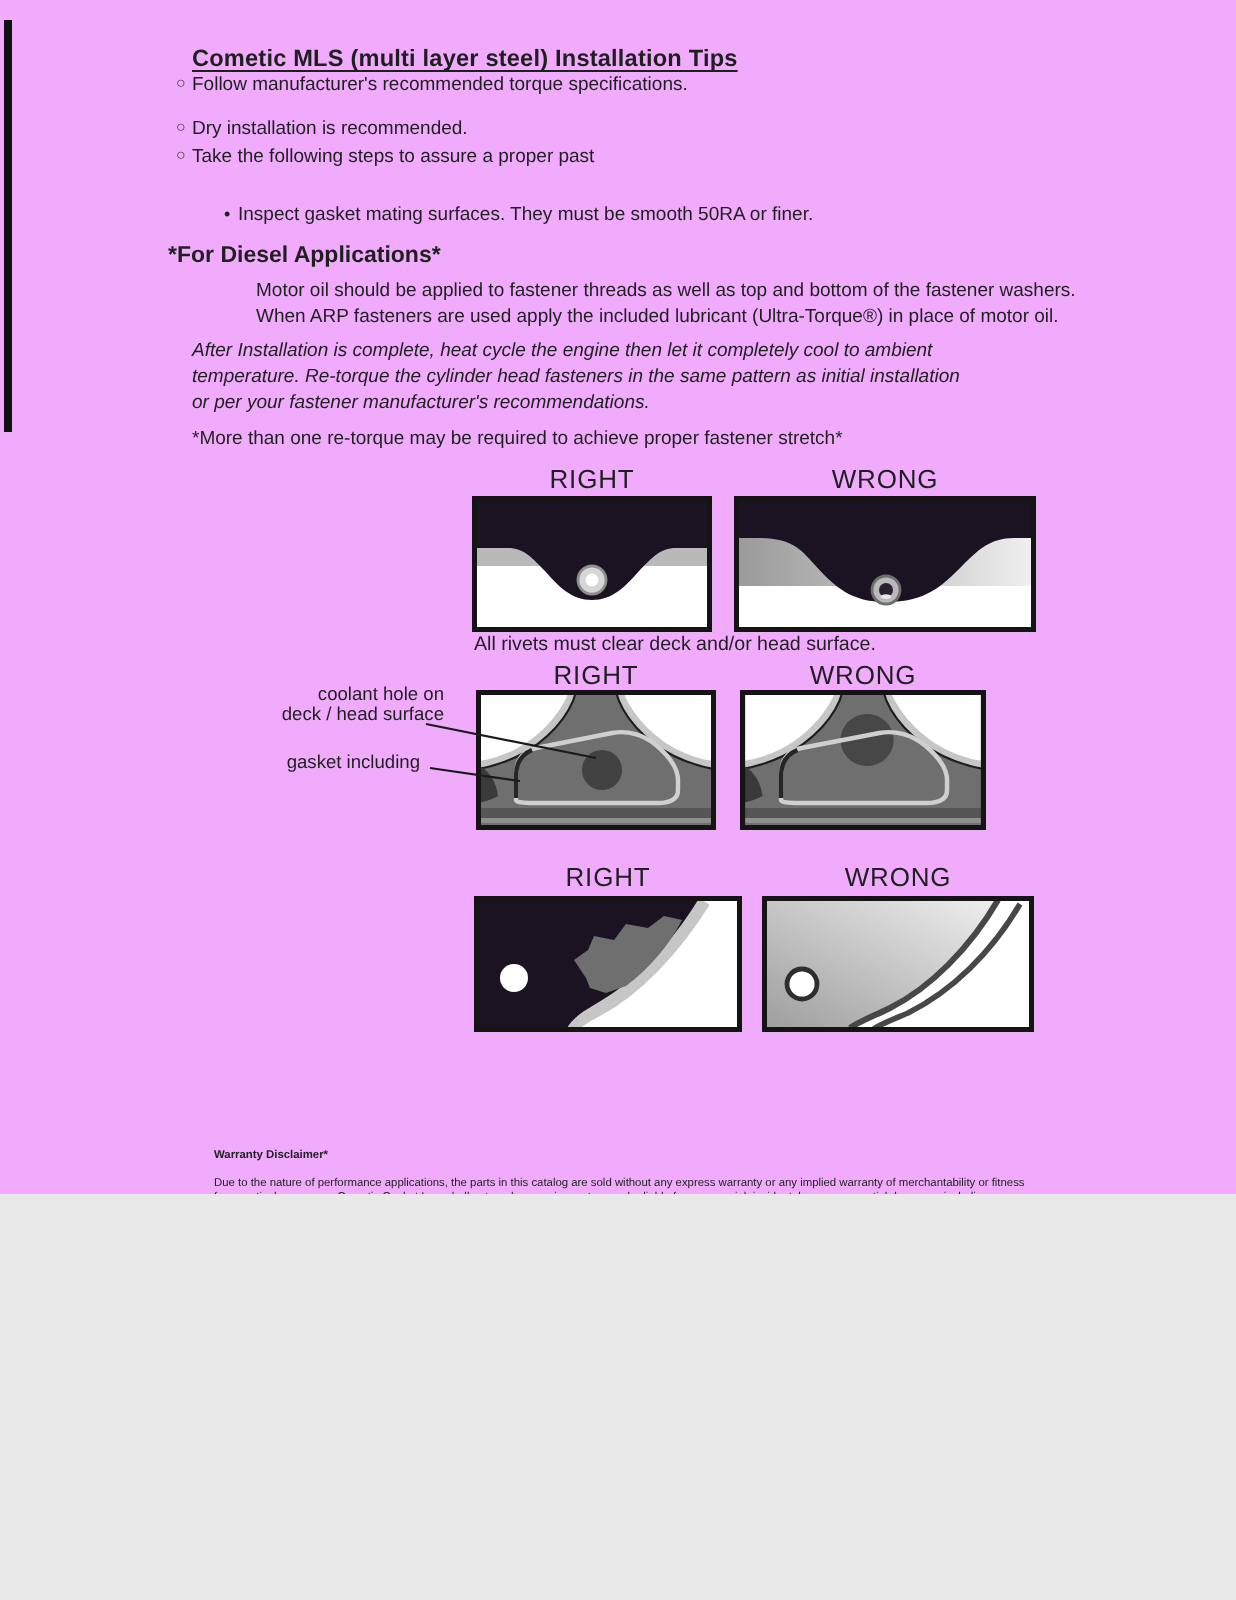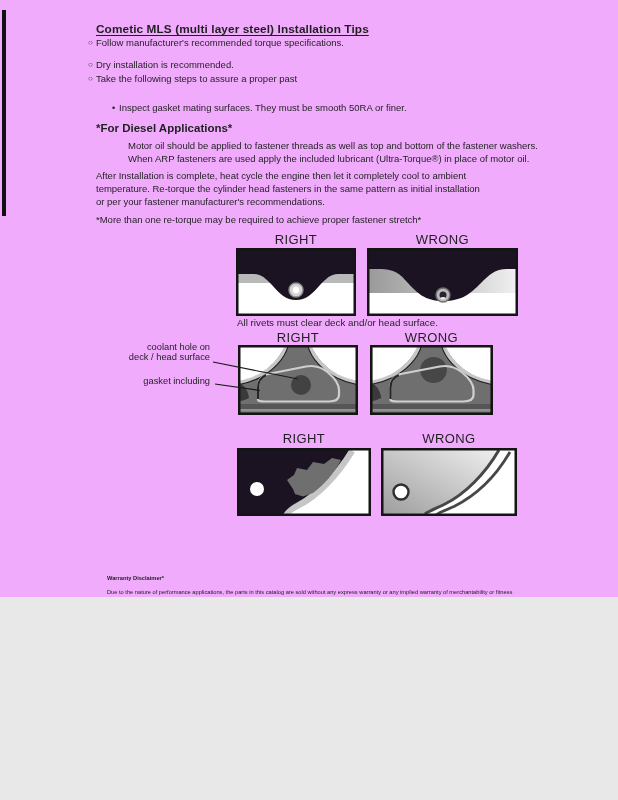--- a/index.html
+++ b/index.html
@@ -37,24 +37,24 @@
 
   <div class="scan-bar"></div>
 
   <div class="abs doc-title" style="left:96px;top:22px;">Cometic MLS (multi layer steel) Installation Tips</div>
 
   <div class="bullet-row" style="left:88px;top:37px;"><span class="bullet-glyph">○</span><span>Follow manufacturer's recommended torque specifications.</span></div>
   <div class="bullet-row" style="left:88px;top:58.5px;"><span class="bullet-glyph">○</span><span>Dry installation is recommended.</span></div>
   <div class="bullet-row" style="left:88px;top:73px;"><span class="bullet-glyph">○</span><span>Take the following steps to assure a proper past</span></div>
   <div class="bullet-row" style="left:112px;top:87.5px;margin-top:14px;"><span class="sub-glyph">•</span><span>Inspect gasket mating surfaces.  They must be smooth 50RA or finer.</span></div>
 
-  <div class="abs h2" style="left:96px;top:122px;text-align:right;">*For Diesel Applications*</div>
+  <div class="abs h2" style="left:84px;top:122px;text-align:right;">*For Diesel Applications*</div>
   <div class="abs para" style="left:96px;top:139px;width:440px;margin-left:32px;">Motor oil should be applied to fastener threads as well as top and bottom of the fastener washers.
 When ARP fasteners are used apply the included lubricant (Ultra-Torque®) in place of motor oil.</div>
-  <div class="abs para" style="left:96px;top:169px;width:440px;">After Installation is complete, heat cycle the engine then let it completely cool to ambient
+  <div class="abs para" style="left:96px;top:169px;width:440px;font-style:italic;">After Installation is complete, heat cycle the engine then let it completely cool to ambient
 temperature. Re-torque the cylinder head fasteners in the same pattern as initial installation
 or per your fastener manufacturer's recommendations.</div>
   <div class="abs para" style="left:96px;top:213px;width:440px;">*More than one re-torque may be required to achieve proper fastener stretch*</div>
 
   <div class="abs rw-label" style="left:236px;top:232px;width:120px;">RIGHT</div>
   <div class="abs rw-label" style="left:367px;top:232px;width:151px;">WRONG</div>
 
   <div class="panel" style="left:236px;top:248px;">
     <svg width="120" height="68" viewBox="0 0 120 68">
       <rect x="1" y="1" width="118" height="66" fill="#ffffff"></rect>
@@ -85,21 +85,21 @@
       <ellipse cx="76" cy="50.3" rx="2.7" ry="1.2" fill="#e8e8e8"></ellipse>
       <rect x="1.25" y="1.25" width="148.5" height="65.5" fill="none" stroke="#141414" stroke-width="2.5"></rect>
     </svg>
   </div>
 
   <div class="abs fig-caption" style="left:237px;top:318px;">All rivets must clear deck and/or head surface.</div>
 
   <div class="abs rw-label" style="left:238px;top:330px;width:120px;">RIGHT</div>
   <div class="abs rw-label" style="left:370px;top:330px;width:123px;">WRONG</div>
 
-  <div class="abs callout" style="left:90px;top:342px;width:120px;">coolant hole on
+  <div class="abs callout" style="left:102px;top:342px;width:120px;">coolant hole on
 deck / head surface</div>
   <div class="abs callout" style="left:90px;top:376px;width:120px;">gasket including</div>
 
   <div class="panel" style="left:238px;top:345px;">
     <svg width="120" height="70" viewBox="0 0 120 70">
       <rect x="2" y="2" width="116" height="66" fill="#6f6f6f"></rect>
       <rect x="2" y="59" width="116" height="5" fill="#565656"></rect>
       <rect x="2" y="64" width="116" height="2.5" fill="#8f8f8f"></rect>
       <path d="M48,0 C45,12 34,24 20,31 C14,34 8,36 0,37.5" stroke="#1e1e1e" stroke-width="5.5" fill="none"></path>
       <path d="M48,0 C45,12 34,24 20,31 C14,34 8,36 0,37.5" stroke="#c6c6c6" stroke-width="3.4" fill="none"></path>

